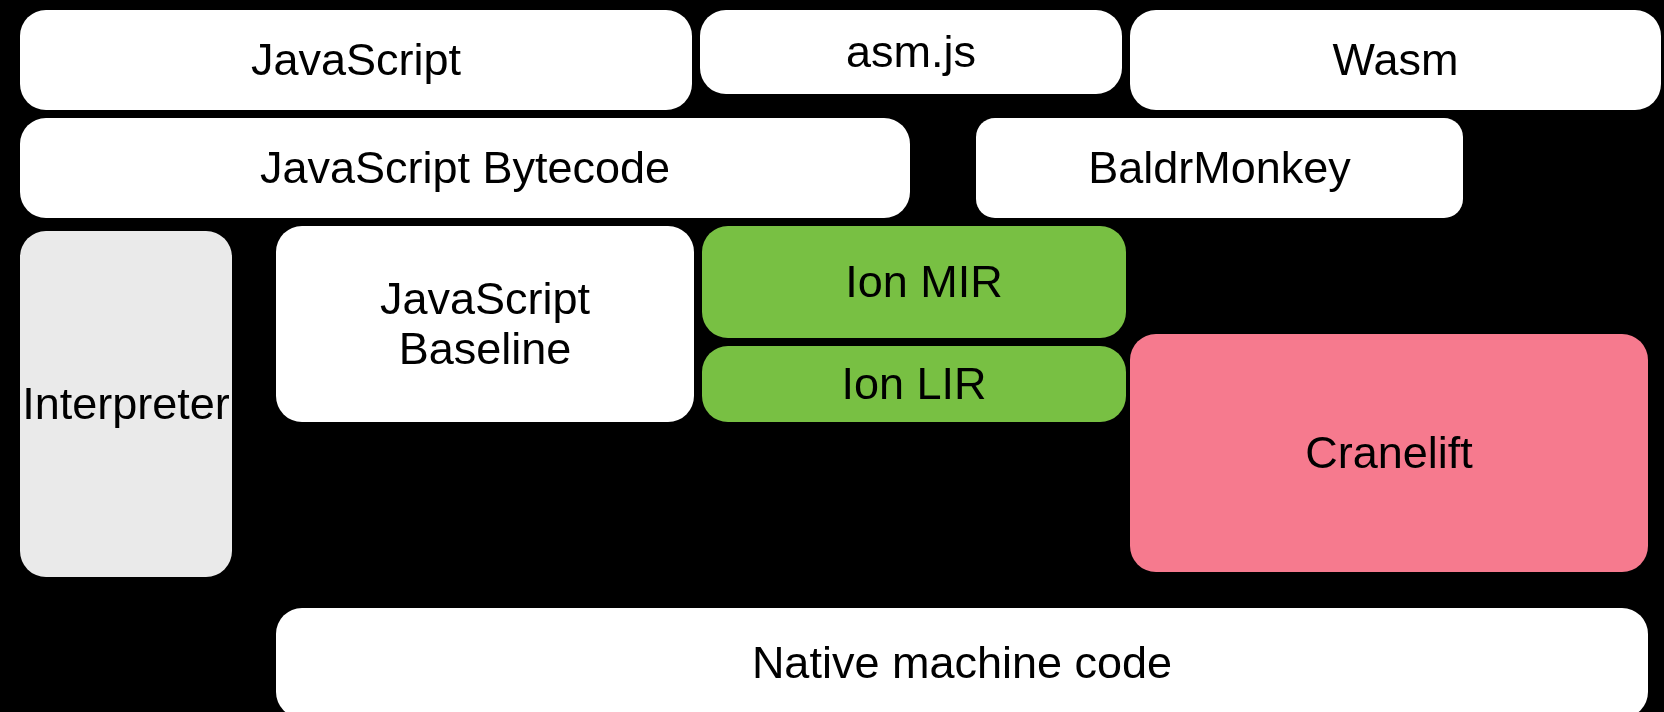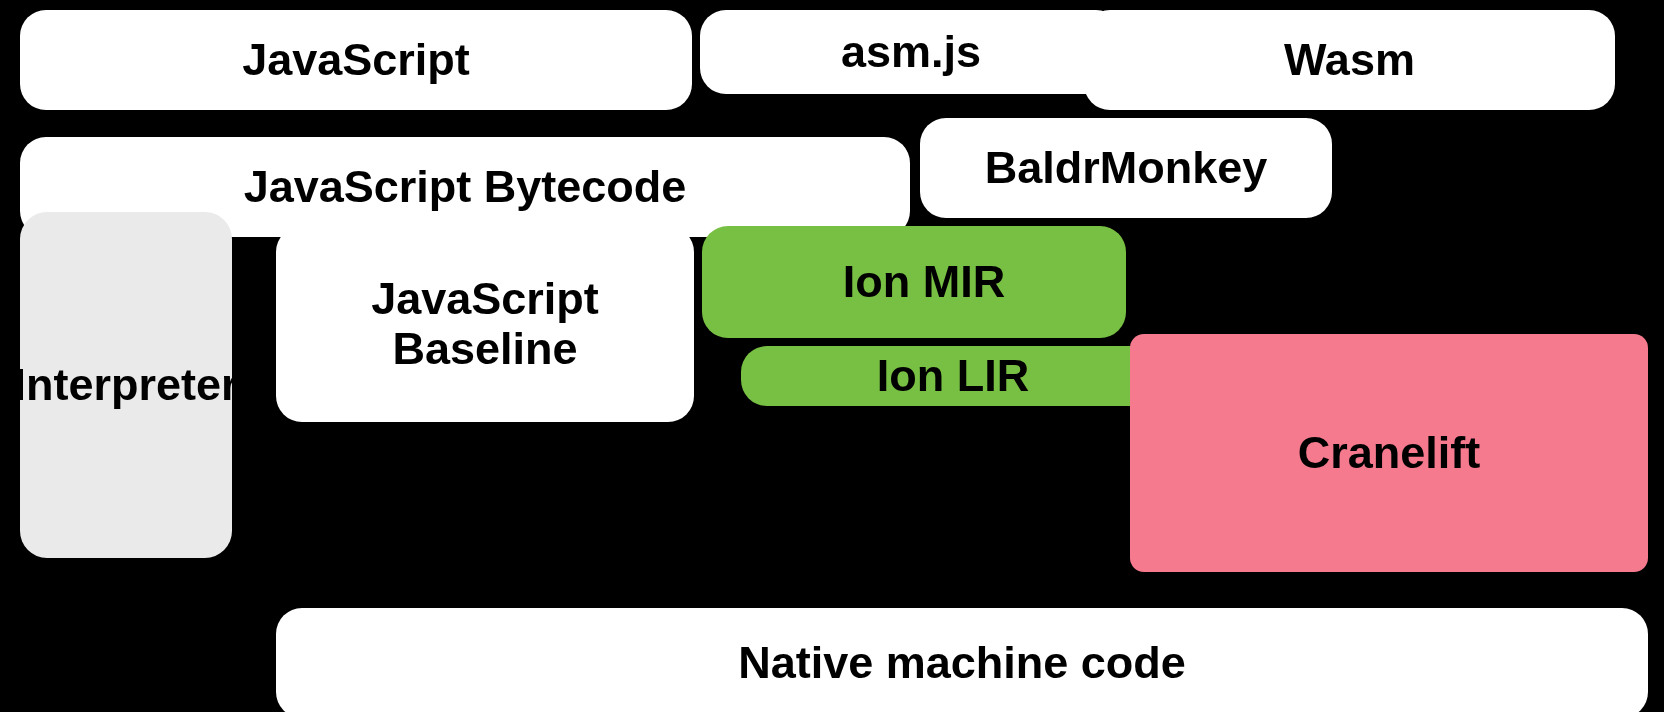--- a/index.html
+++ b/index.html
@@ -22,51 +22,51 @@
     box-sizing: border-box;
     display: flex;
     align-items: center;
     justify-content: center;
     text-align: center;
     border-radius: 26px;
     background: #ffffff;
     color: #000000;
     font-size: 45px;
     line-height: 1.12;
-    font-weight: 700;
+    font-weight: 400;
     letter-spacing: 0px;
     white-space: pre-line;
     user-select: none;
   }
   .box.gray   { background: #eaeaea; }
   .box.green  { background: #78c043; }
-  .box.pink   { background: #f67a8e; border-radius: 14px; }
+  .box.pink   { background: #f67a8e; }
 </style>
 </head>
 <body>
 
 <div id="stage">
 
   <div class="box" style="left:20px; top:10px; width:672px; height:100px;">JavaScript</div>
 
   <div class="box" style="left:700px; top:10px; width:422px; height:84px;">asm.js</div>
 
-  <div class="box" style="left:1084px; top:10px; width:531px; height:100px;">Wasm</div>
+  <div class="box" style="left:1130px; top:10px; width:531px; height:100px;">Wasm</div>
 
-  <div class="box" style="left:20px; top:118px; width:890px; height:100px;margin-top:19px;">JavaScript Bytecode</div>
+  <div class="box" style="left:20px; top:118px; width:890px; height:100px;">JavaScript Bytecode</div>
 
-  <div class="box" style="left:920px; top:118px; width:412px; height:100px;">BaldrMonkey</div>
+  <div class="box" style="left:976px; top:118px; width:487px; height:100px;border-radius:19px;">BaldrMonkey</div>
 
-  <div class="box gray" style="left:20px; top:212px; width:212px; height:346px;border-radius:27px;">Interpreter</div>
+  <div class="box gray" style="left:20px; top:231px; width:212px; height:346px;">Interpreter</div>
 
   <div class="box" style="left:276px; top:226px; width:418px; height:196px;">JavaScript
 Baseline</div>
 
   <div class="box green" style="left:702px; top:226px; width:424px; height:112px;padding-left:20px;">Ion MIR</div>
 
-  <div class="box green" style="left:741px; top:346px; width:424px; height:60px;">Ion LIR</div>
+  <div class="box green" style="left:702px; top:346px; width:424px; height:76px;">Ion LIR</div>
 
   <div class="box pink" style="left:1130px; top:334px; width:518px; height:238px;">Cranelift</div>
 
 
   <div class="box" style="left:276px; top:580px; width:1372px; height:110px;margin-top:28px;">Native machine code</div>
 
 </div>
 
 </body></html>

